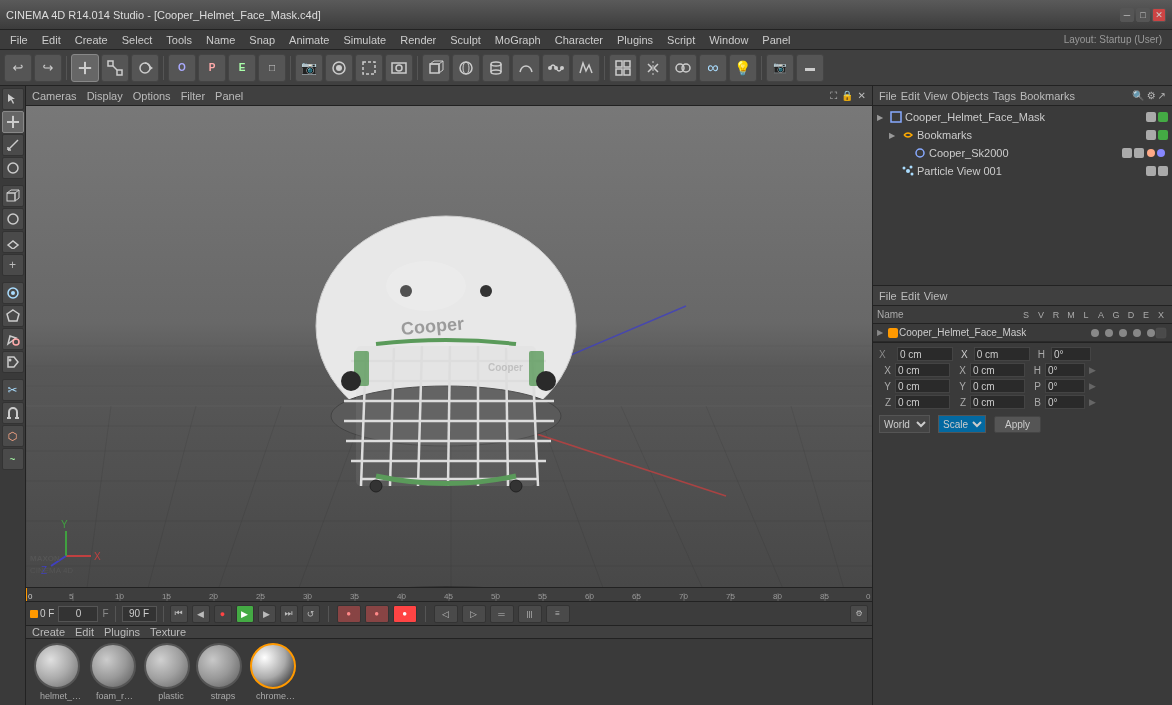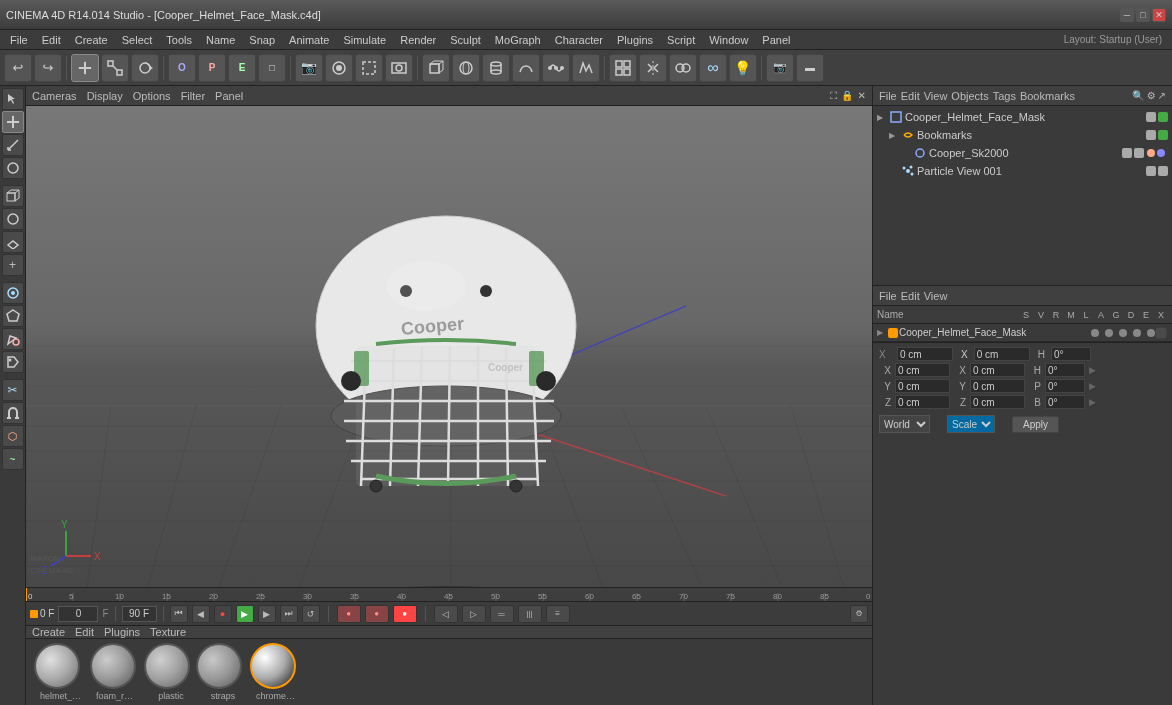--- a/index.html
+++ b/index.html
@@ -843,21 +843,21 @@
               <input type="text" style="width: 55px; height: 14px; background: rgb(42, 42, 42); border: 1px solid rgb(68, 68, 68); color: rgb(204, 204, 204); font-size: 10px; padding: 0px 2px;" value="0 cm">
               <span style="width:12px; font-size:10px; color:#aaa; text-align:right;">Z</span>
               <input type="text" style="width: 55px; height: 14px; background: rgb(42, 42, 42); border: 1px solid rgb(68, 68, 68); color: rgb(204, 204, 204); font-size: 10px; padding: 0px 2px;" value="0 cm">
               <span style="width:12px; font-size:10px; color:#aaa; text-align:right;">B</span>
               <input type="text" style="width: 40px; height: 14px; background: rgb(42, 42, 42); border: 1px solid rgb(68, 68, 68); color: rgb(204, 204, 204); font-size: 10px; padding: 0px 2px;" value="0°">
               <span style="font-size:9px; color:#666; cursor:pointer;">▶</span>
             </div>
 
           </div>
 
-          <div style="display:flex; align-items:center; gap:17px; margin-top:6px;">
+          <div style="display:flex; align-items:center; gap:8px; margin-top:6px;">
             <select style="height:18px; background:#444; border:1px solid #555; color:#ccc; font-size:10px;">
               <option>World</option>
               <option>Object</option>
             </select>
             <select style="height:18px; background:#0369a1; border:1px solid #555; color:#ccc; font-size:10px;">
               <option>Scale</option>
             </select>
             <button class="apply-btn" style="margin:0; padding:2px 10px;">Apply</button>
           </div>
 

